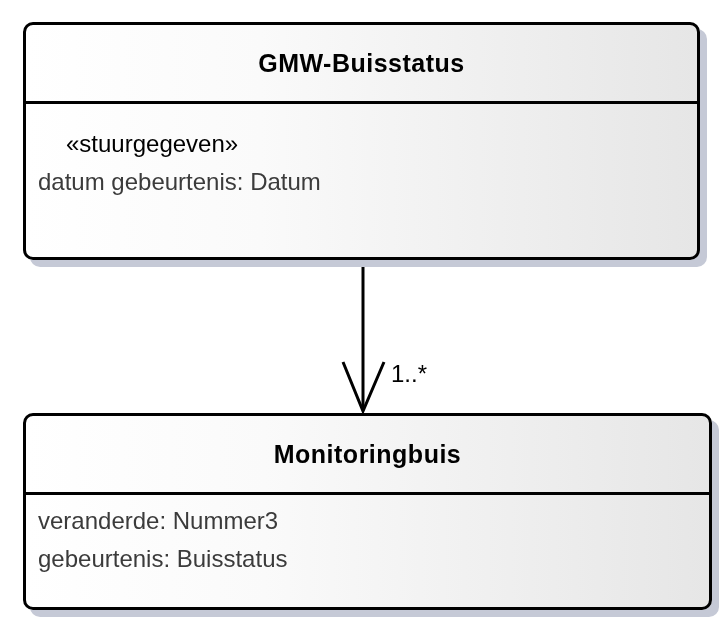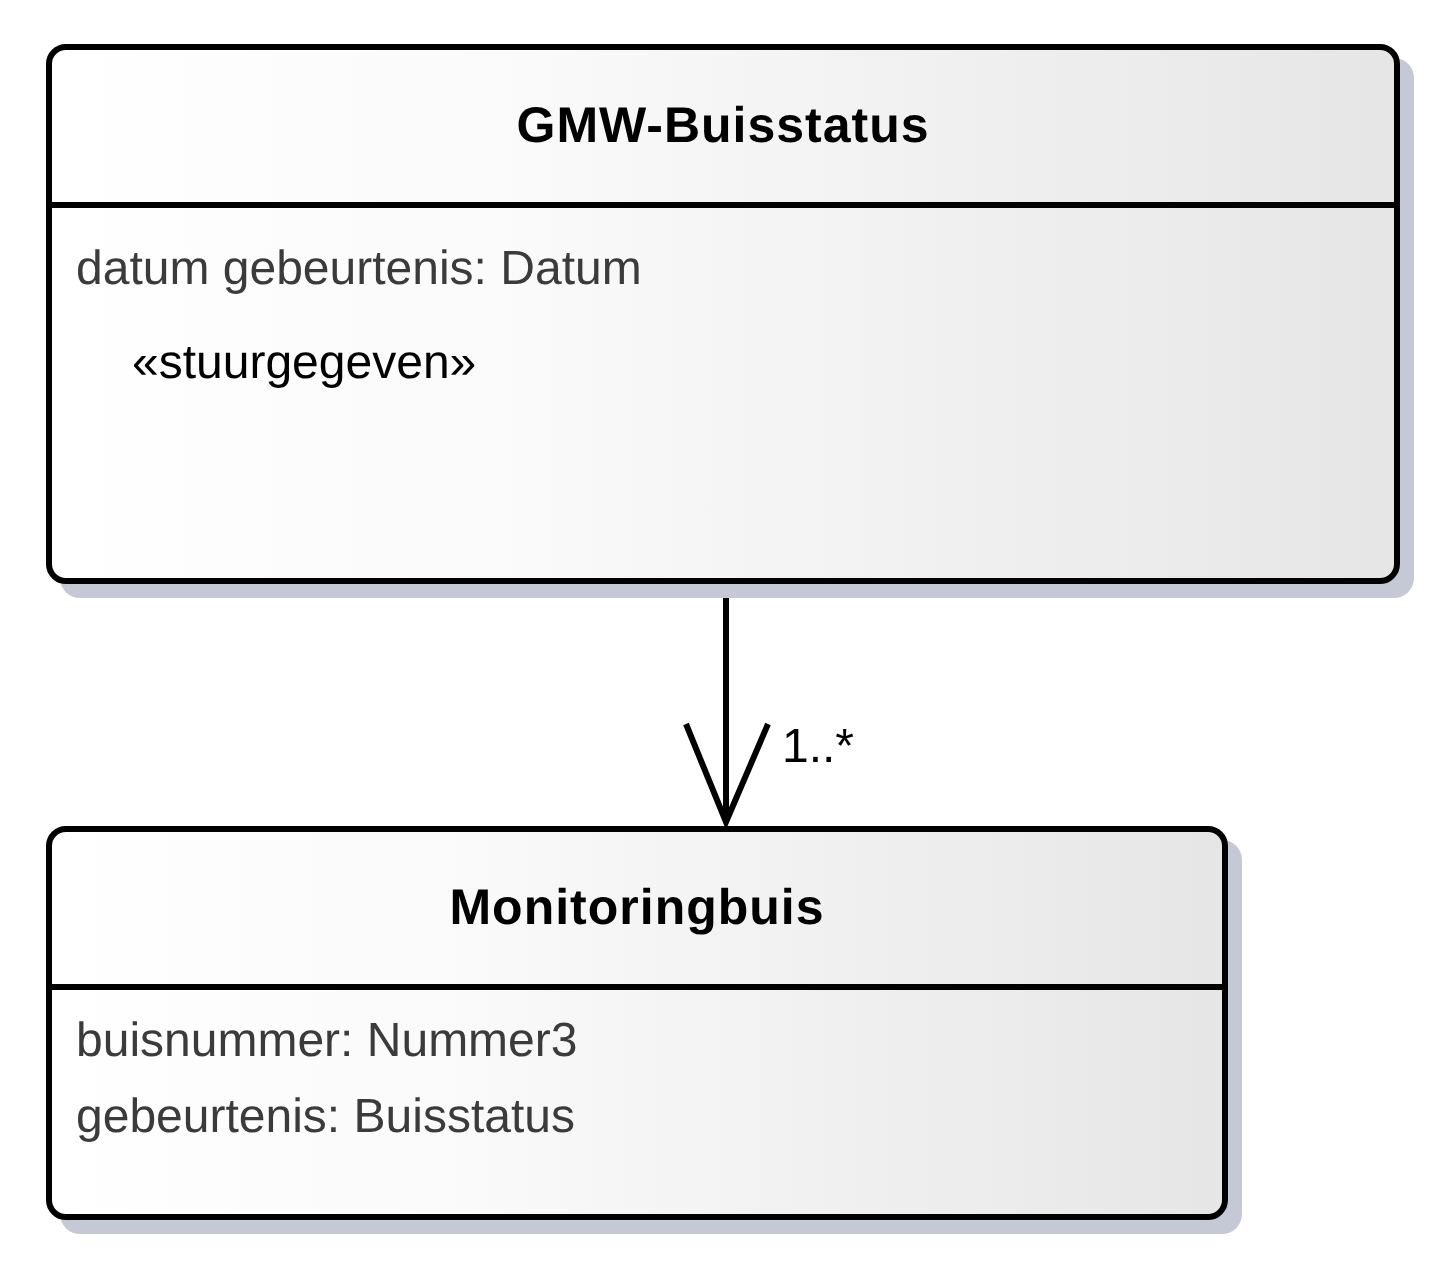--- a/index.html
+++ b/index.html
@@ -15,22 +15,22 @@
     font-family: "Liberation Sans", sans-serif;
   }
   .class-box {
     position: absolute;
     box-sizing: border-box;
     border: 3px solid #000000;
     border-radius: 10px;
     background: linear-gradient(90deg, #ffffff 0%, #fafafa 35%, #e6e6e6 100%);
     box-shadow: 7px 7px 0 #c5c9d6;
   }
-  .class-box.top    { left: 23px; top: 22px;  width: 677px; height: 270px; }
-  .class-box.bottom { left: 23px; top: 413px; width: 591px; height: 197px; }
+  .class-box.top    { left: 23px; top: 22px;  width: 677px; height: 238px; }
+  .class-box.bottom { left: 23px; top: 413px; width: 689px; height: 197px; }
 
   .class-title {
     height: 76px;
     border-bottom: 3px solid #000000;
     display: flex;
     align-items: center;
     justify-content: center;
     font-size: 25px;
     font-weight: bold;
     color: #000000;
@@ -74,24 +74,24 @@
 <svg class="connector-layer" width="728" height="640" viewBox="0 0 728 640" xmlns="http://www.w3.org/2000/svg">
   <line x1="363" y1="260" x2="363" y2="410" stroke="#000000" stroke-width="3"></line>
   <polyline points="343,362 363,411 384,362" fill="none" stroke="#000000" stroke-width="3"></polyline>
 </svg>
 
 <div class="multiplicity-label">1..*</div>
 
 <div class="class-box top">
   <div class="class-title">GMW-Buisstatus</div>
   <div class="class-attrs">
+    <div class="attr-line stereotype-line">«stuurgegeven»</div>
     <div class="attr-line">datum gebeurtenis: Datum</div>
-    <div class="attr-line stereotype-line">«stuurgegeven»</div>
   </div>
 </div>
 
 <div class="class-box bottom">
   <div class="class-title">Monitoringbuis</div>
   <div class="class-attrs">
-    <div class="attr-line">buisnummer: Nummer3</div>
+    <div class="attr-line">veranderde: Nummer3</div>
     <div class="attr-line">gebeurtenis: Buisstatus</div>
   </div>
 </div>
 
 </body></html>

